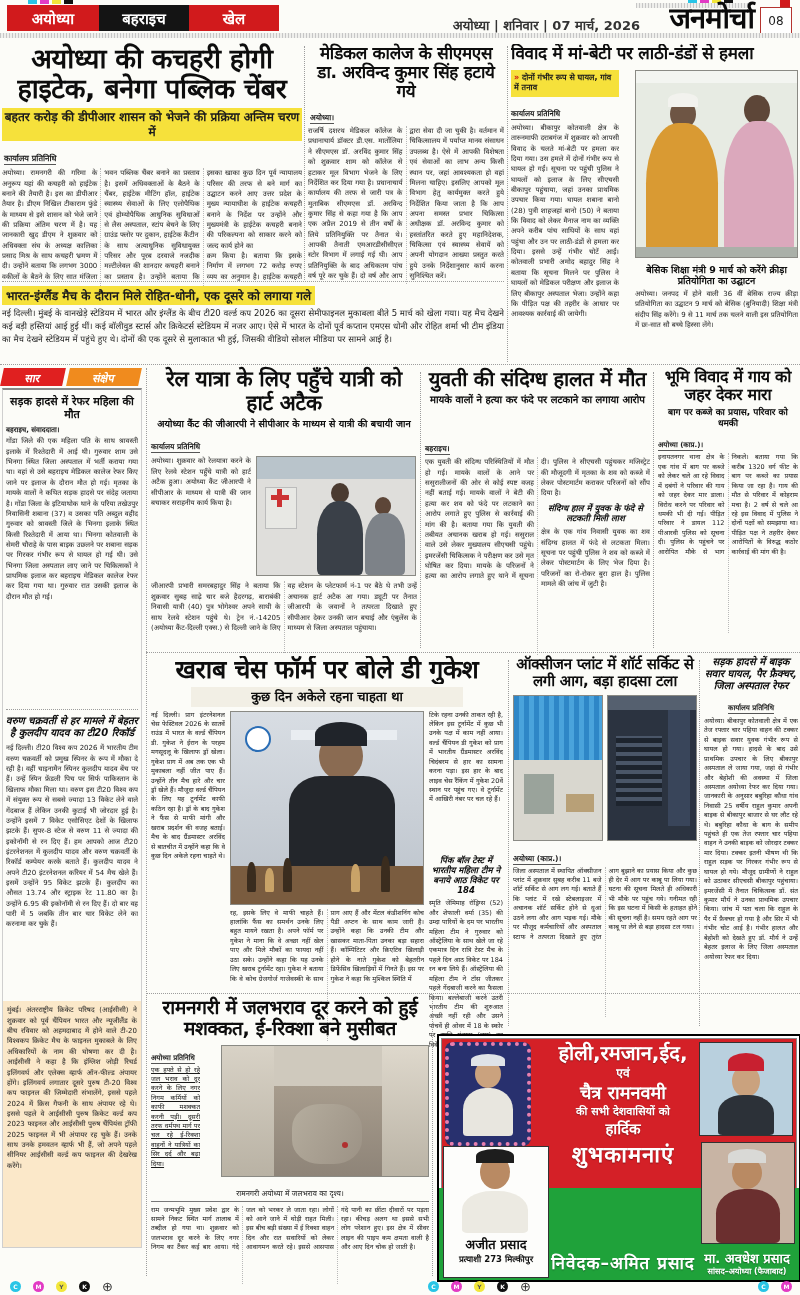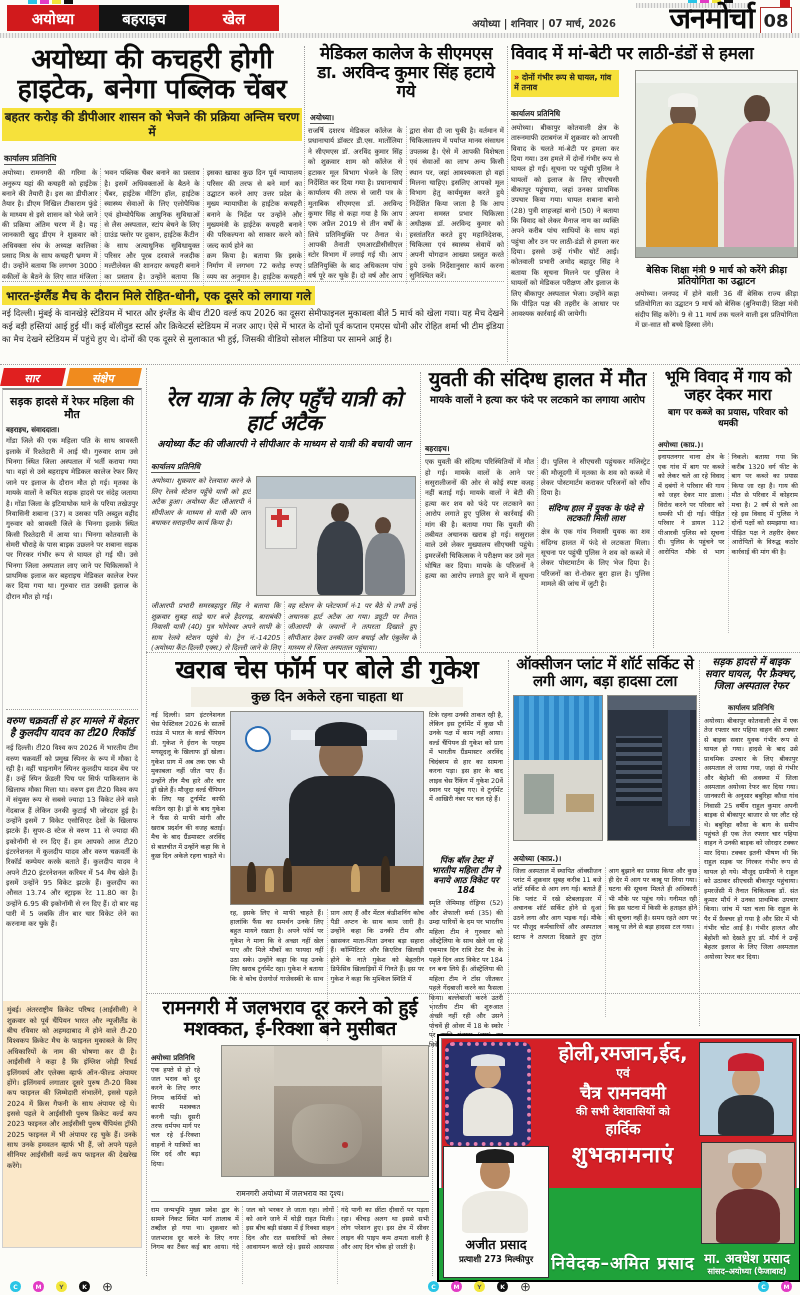--- a/index.html
+++ b/index.html
@@ -15,21 +15,21 @@
   .body65{font-size:6.5px;line-height:1.45;color:#222;}
   .cols2{column-count:2;column-gap:7px;column-rule:1px dotted #b9b9b9;}
   .cols3{column-count:3;column-gap:7px;column-rule:1px dotted #b9b9b9;}
   .yellow{background:#f6e13b;}
   .byline{font-size:8px;font-weight:bold;border-bottom:1px solid #555;display:inline-block;padding-bottom:1px;}
   .vsep{position:absolute;border-left:1px dotted #9d9d9d;width:0;}
   .hsep{position:absolute;border-top:1px dotted #9d9d9d;height:0;}
   
   .tab{height:26px;color:#fff;font-weight:bold;font-size:15px;display:flex;align-items:center;justify-content:center;}
   .hatch{background:repeating-linear-gradient(90deg,#c6c6c6 0 1px,#efefec 1px 3px);}
-  .pagebox{border:1px solid #b5342f;background:#fff;font-weight:bold;font-size:18px;
+  .pagebox{border:1px solid #b5342f;background:#fff;font-weight:normal;font-size:12px;
            display:flex;align-items:center;justify-content:center;color:#222;}
   .flag{position:absolute;width:10px;height:11px;background:#d11a1c;
         clip-path:polygon(0 0,100% 0,100% 100%,50% 70%,0 100%);}
   
   .ph{position:relative;background:#cfccc3;overflow:hidden;border:1px solid #8a8a84;}
   .fig{position:absolute;border-radius:45% 45% 8% 8%;}
   .head{position:absolute;border-radius:50%;}
   .peach{background:#fbe8c9;}
   .caption{font-size:7.5px;text-align:center;color:#222;}
   .subhl{font-weight:bold;text-align:center;color:#0d0d0d;line-height:1.2;}
@@ -65,21 +65,21 @@
       <div class="tab" style="width:92px;background:#d11a1c;">
           <span>अयोध्या</span>
         </div>
       <div class="tab" style="width:90px;background:#141414;">
           <span>बहराइच</span>
         </div>
       <div class="tab" style="width:90px;background:#d11a1c;">
           <span>खेल</span>
         </div>
     </div>
-    <div class="abs bold" style="right:184px;top:16px;font-size:10px;color:#333;">अयोध्या | शनिवार | 07 मार्च, 2026</div>
+    <div class="abs bold" style="right:160px;top:16px;font-size:13px;color:#333;">अयोध्या | शनिवार | 07 मार्च, 2026</div>
     <div class="abs hatch" style="right:52px;top:3px;width:112px;height:5px;"></div>
     <div class="abs" style="right:46px;top:4px;font-size:29px;font-weight:800;letter-spacing:-1px;color:#0a0a0a;line-height:1;">जनमोर्चा</div>
     <div class="flag abs" style="right:10px;top:0;"></div>
     <div class="pagebox abs" style="right:8px;top:7px;width:30px;height:25px;">
         <span>08</span>
       </div>
     <div class="abs hatch" style="left:0;top:33px;width:800px;height:5px;"></div>
   </div>
 
   <div class="abs" style="left:2px;top:44px;width:300px;">
@@ -155,21 +155,21 @@
       <div>
         <div class="subhl" style="font-size:10px;font-style:italic;margin:2px 0 4px 0;">वरुण चक्रवर्ती से हर मामले में बेहतर है कुलदीप यादव का टी20 रिकॉर्ड</div>
         <div class="body7 just clip" style="height:252px;">नई दिल्ली। टी20 विश्व कप 2026 में भारतीय टीम वरुण चक्रवर्ती को प्रमुख स्पिनर के रूप में मौका दे रही है। वहीं चाइनामैन स्पिनर कुलदीप यादव बेंच पर हैं। उन्हें स्पिन फ्रेंडली पिच पर सिर्फ पाकिस्तान के खिलाफ मौका मिला था। वरुण इस टी20 विश्व कप में संयुक्त रूप से सबसे ज्यादा 13 विकेट लेने वाले गेंदबाज हैं लेकिन उनकी कुटाई भी जोरदार हुई है। उन्होंने इसमें 7 विकेट एसोसिएट देशों के खिलाफ झटके हैं। सुपर-8 स्टेज से वरुण 11 से ज्यादा की इकोनॉमी से रन दिए हैं। हम आपको आज टी20 इंटरनेशनल में कुलदीप यादव और वरुण चक्रवर्ती के रिकॉर्ड कम्पेयर करके बताते हैं। कुलदीप यादव ने अपने टी20 इंटरनेशनल करियर में 54 मैच खेले हैं। इसमें उन्होंने 95 विकेट झटके हैं। कुलदीप का औसत 13.74 और स्ट्राइक रेट 11.80 का है। उन्होंने 6.95 की इकोनॉमी से रन दिए हैं। दो बार वह पारी में 5 जबकि तीन बार चार विकेट लेने का करनामा कर चुके हैं।</div>
       </div>
       <div class="peach" style="margin:6px -3px -3px -3px;padding:4px;">
         <div class="body7 just clip" style="height:238px;">मुंबई। अंतरराष्ट्रीय क्रिकेट परिषद (आईसीसी) ने शुक्रवार को पूर्व चैंपियन भारत और न्यूजीलैंड के बीच रविवार को अहमदाबाद में होने वाले टी-20 विश्वकप क्रिकेट मैच के फाइनल मुकाबले के लिए अधिकारियों के नाम की घोषणा कर दी है। आईसीसी ने कहा है कि इंग्लिश जोड़ी रिचर्ड इलिंगवर्थ और एलेक्स व्हार्फ ऑन-फील्ड अंपायर होंगे। इलिंगवर्थ लगातार दूसरे पुरुष टी-20 विश्व कप फाइनल की जिम्मेदारी संभालेंगे, इससे पहले 2024 में क्रिस गैफनी के साथ अंपायर रहे थे। इससे पहले वे आईसीसी पुरुष क्रिकेट वर्ल्ड कप 2023 फाइनल और आईसीसी पुरुष चैंपियंस ट्रॉफी 2025 फाइनल में भी अंपायर रह चुके हैं। उनके साथ उनके हमवतन व्हार्फ भी हैं, जो अपने पहले सीनियर आईसीसी वर्ल्ड कप फाइनल की देखरेख करेंगे।</div>
       </div>
     </div>
   </div>
 
-  <div class="abs" style="left:151px;top:388px;width:266px;font-style:italic;">
+  <div class="abs" style="left:151px;top:368px;width:266px;">
     <div class="hl ctr" style="font-size:21px;">रेल यात्रा के लिए पहुँचे यात्री को हार्ट अटैक</div>
     <div class="subhl" style="font-size:9.5px;margin-top:3px;">अयोध्या कैंट की जीआरपी ने सीपीआर के माध्यम से यात्री की बचायी जान</div>
     <div style="margin:5px 0 3px 0;"><span class="byline" style="font-size:7.5px;">कार्यालय प्रतिनिधि</span></div>
     <div style="display:flex;gap:5px;">
       <div class="body7 just clip" style="width:100px;height:120px;">अयोध्या। शुक्रवार को रेलयात्रा करने के लिए रेलवे स्टेशन पहुँचे यात्री को हार्ट अटैक हुआ। अयोध्या कैंट जीआरपी ने सीपीआर के माध्यम से यात्री की जान बचाकर सराहनीय कार्य किया है।</div>
       <div class="ph" style="width:158px;height:118px;background:#dfdedb;">
         <div class="abs" style="left:0;top:0;width:100%;height:22px;background:#b9c4cb;"></div>
         <div class="abs" style="left:8px;top:30px;width:30px;height:40px;background:#e8e8e4;border:1px solid #bbb;"></div>
         <div class="abs" style="left:14px;top:38px;width:18px;height:5px;background:#c33;"></div>
         <div class="abs" style="left:14px;top:44px;width:5px;height:18px;background:#c33;margin-left:6px;margin-top:-12px;"></div>
@@ -259,21 +259,21 @@
     <div class="subhl" style="font-size:10px;font-style:italic;">सड़क हादसे में बाइक सवार घायल, पैर फ्रैक्चर, जिला अस्पताल रेफर</div>
     <div class="ctr" style="margin:3px 0;"><span class="byline" style="font-size:7px;">कार्यालय प्रतिनिधि</span></div>
     <div class="body65 just clip" style="height:320px;">अयोध्या। बीकापुर कोतवाली क्षेत्र में एक तेज रफ्तार चार पहिया वाहन की टक्कर से बाइक सवार युवक गंभीर रूप से घायल हो गया। हादसे के बाद उसे प्राथमिक उपचार के लिए बीकापुर अस्पताल ले जाया गया, जहां से गंभीर और बेहोशी की अवस्था में जिला अस्पताल अयोध्या रेफर कर दिया गया। जानकारी के अनुसार बबुरिहा कौधा गांव निवासी 25 वर्षीय राहुल कुमार अपनी बाइक से बीकापुर बाजार से घर लौट रहे थे। बबुरिहा कौधा के बाग के समीप पहुंचते ही एक तेज रफ्तार चार पहिया वाहन ने उनकी बाइक को जोरदार टक्कर मार दिया। टक्कर इतनी भीषण थी कि राहुल सड़क पर गिरकर गंभीर रूप से घायल हो गये। मौजूद ग्रामीणों ने राहुल को उठाकर सीएचसी बीकापुर पहुंचाया। इमरजेंसी में तैनात चिकित्सक डॉ. संत कुमार मौर्य ने उनका प्राथमिक उपचार किया। जांच में पता चला कि राहुल के पैर में फ्रैक्चर हो गया है और सिर में भी गंभीर चोट आई है। गंभीर हालत और बेहोशी को देखते हुए डॉ. मौर्य ने उन्हें बेहतर इलाज के लिए जिला अस्पताल अयोध्या रेफर कर दिया।</div>
   </div>
 
   <div class="hsep" style="left:146px;top:993px;width:654px;"></div>
 
   <div class="vsep" style="left:432px;top:996px;height:280px;"></div>
   <div class="abs" style="left:151px;top:997px;width:278px;">
     <div class="hl ctr" style="font-size:19px;">रामनगरी में जलभराव दूर करने को हुई मशक्कत, ई-रिक्शा बने मुसीबत</div>
-    <div style="display:flex;gap:21px;margin-top:5px;">
+    <div style="display:flex;gap:21px;margin-top:5px;text-decoration:underline;">
       <div style="width:52px;">
         <span class="byline" style="font-size:7px;">अयोध्या प्रतिनिधि</span>
         <div class="body65 just clip" style="height:118px;margin-top:2px;">एक हफ्ते से हो रहे जल भराव को दूर करने के लिए नगर निगम कर्मियों को काफी मशक्कत करनी पड़ी। दूसरी तरफ धर्मपथ मार्ग पर चल रहे ई-रिक्शा वाहनों ने यात्रियों का सिर दर्द और बढ़ा दिया।</div>
       </div>
       <div class="ph" style="width:218px;height:130px;">
         <div class="abs" style="left:0;top:0;width:52px;height:100%;background:linear-gradient(#d8d2c6,#b9b2a4);"></div>
         <div class="abs" style="right:0;top:0;width:58px;height:100%;background:linear-gradient(#ded8cc,#bab3a5);"></div>
         <div class="abs" style="left:52px;top:0;width:108px;height:40px;background:#cfc9bd;"></div>
         <div class="abs" style="left:52px;top:40px;width:108px;height:90px;background:linear-gradient(#a79c8d,#8e8478);"></div>
         <div class="abs" style="left:70px;top:58px;width:70px;height:60px;background:linear-gradient(120deg,#b5ad9e,#9c9285);border-radius:40%;"></div>

